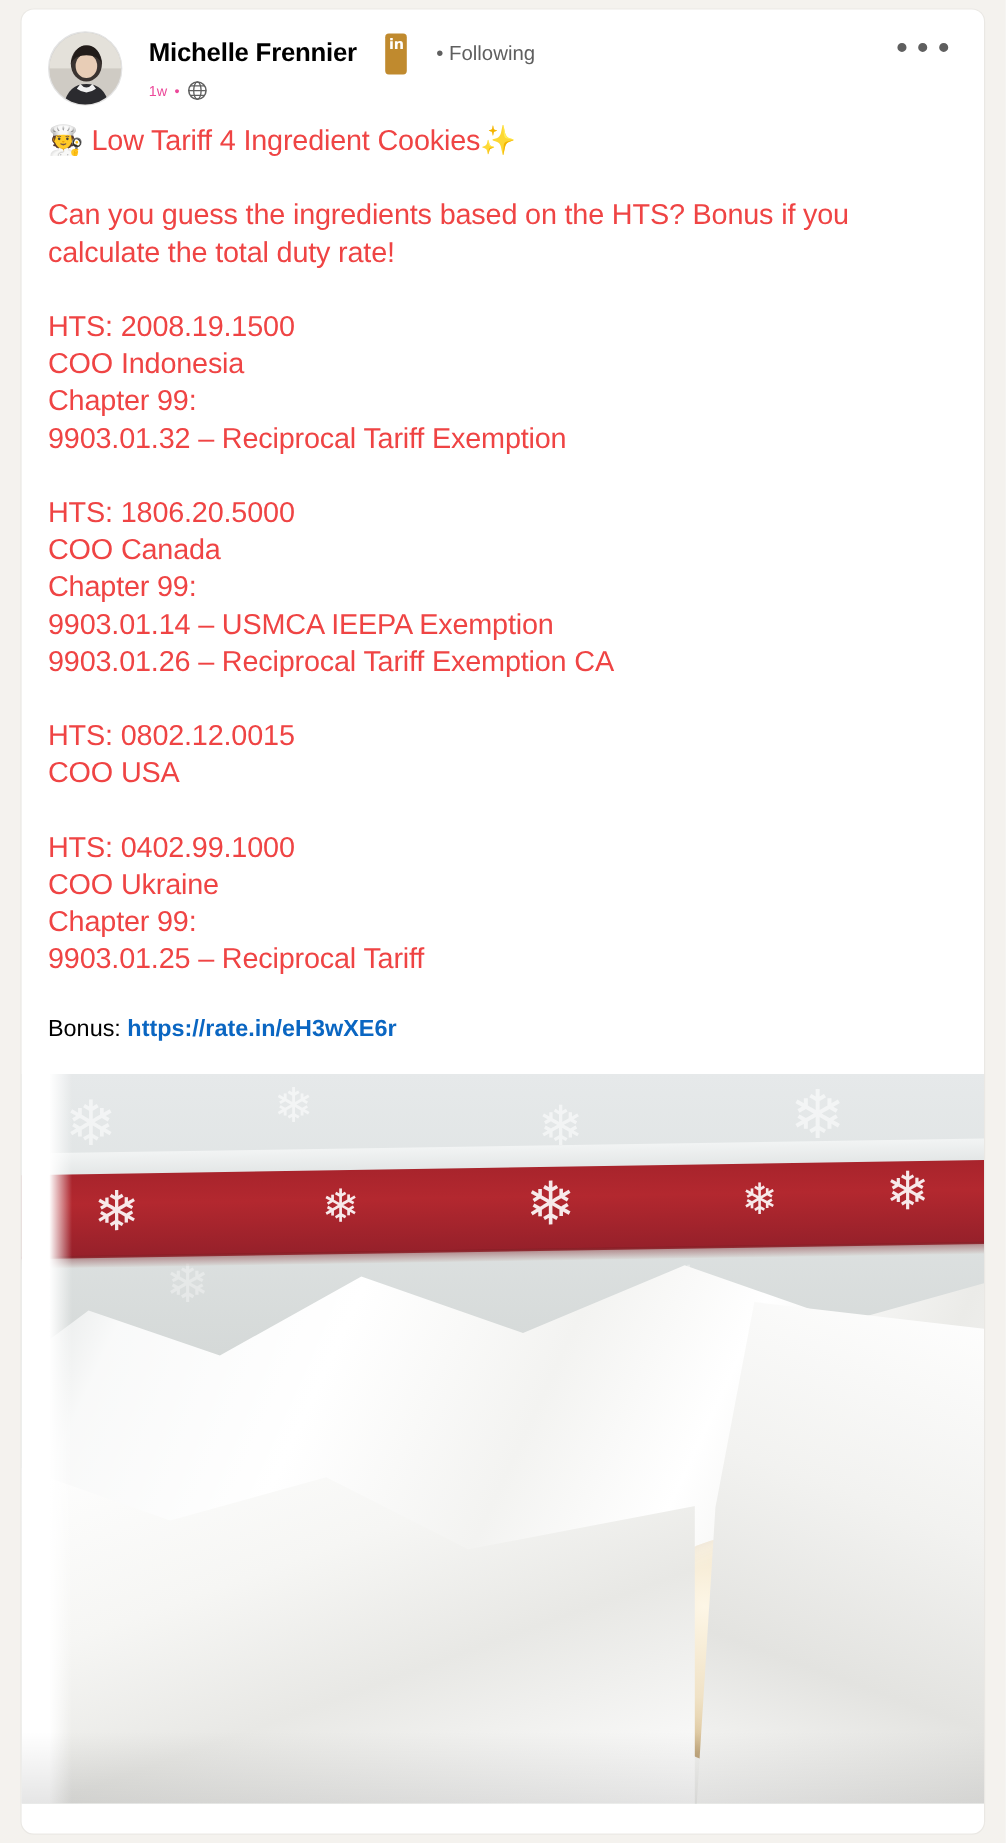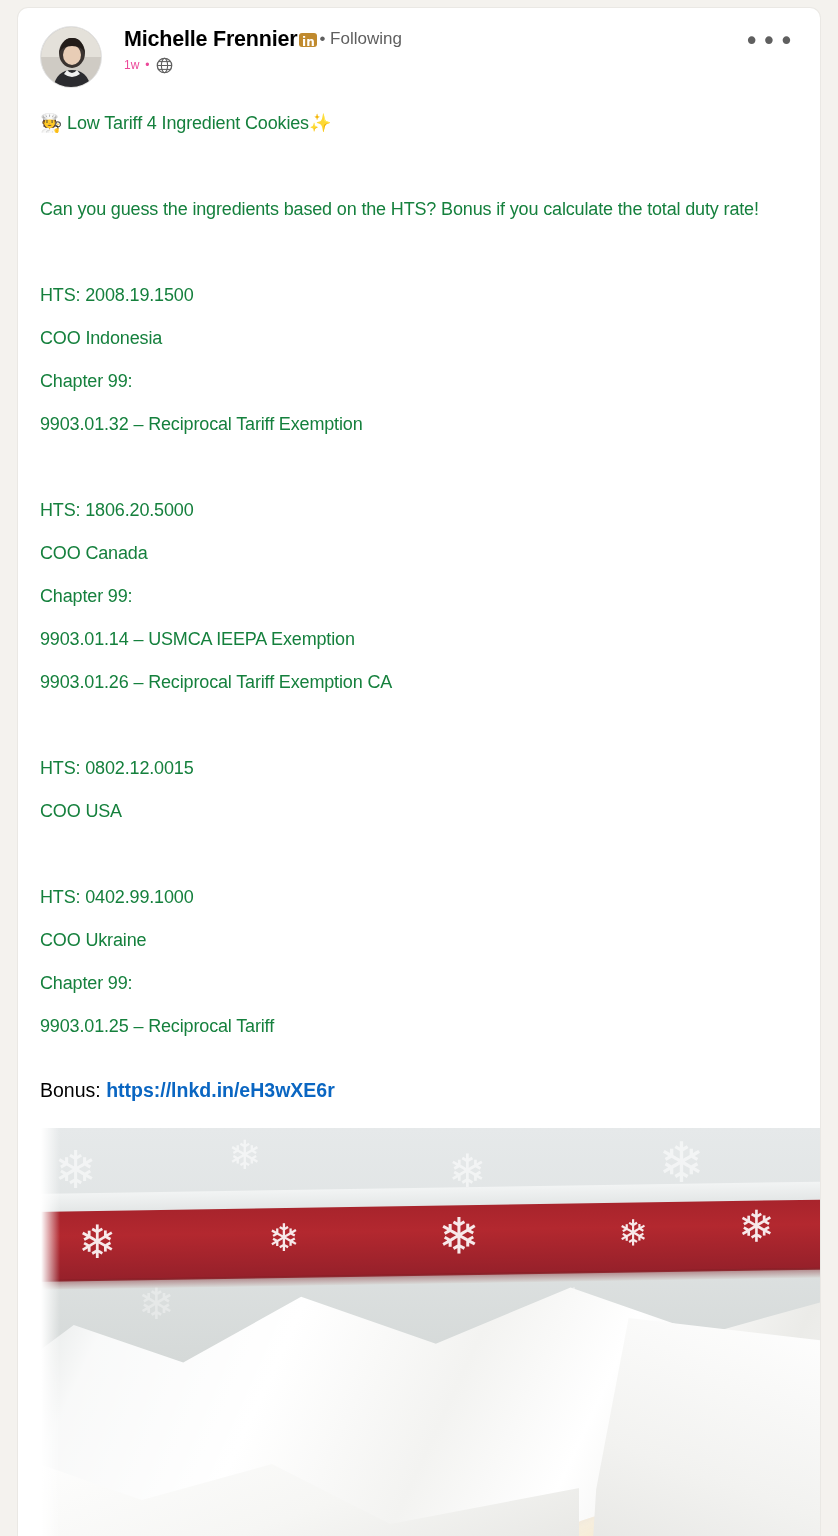--- a/index.html
+++ b/index.html
@@ -49,33 +49,33 @@
   .avatar svg { display: block; }
   .header-text {
     margin-left: 22px;
     flex: 1 1 auto;
     min-width: 0;
     padding-top: 2px;
   }
   .name-row {
     display: flex;
     align-items: center;
-    gap: 2px;
+    gap: 24px;
     line-height: 1.1;
   }
   .author-name {
     font-size: 21.5px;
     font-weight: bold;
     color: #000000;
     letter-spacing: -0.2px;
   }
   .li-badge {
     display: inline-block;
     width: 18px;
-    height: 14px;
+    height: 34px;
     background: #c08a2e;
     border-radius: 3px;
     position: relative;
     color: #ffffff;
     font-size: 12px;
     font-weight: bold;
     line-height: 18px;
     text-align: center;
     font-family: "DejaVu Sans", sans-serif;
   }
@@ -111,23 +111,23 @@
     line-height: 14px;
     color: #5f5f5f;
     letter-spacing: 2px;
     cursor: pointer;
     padding: 4px 2px;
     font-family: "DejaVu Sans", sans-serif;
   }
   
   .post-body {
     padding: 14px 24px 0 22px;
-    font-size: 18px;
-    line-height: 43px;
-    color: #15803d;
+    font-size: 24px;
+    line-height: 31px;
+    color: #ef4444;
     white-space: pre-wrap;
     letter-spacing: -0.15px;
   }
   .recipe-line {
     padding: 0 24px 0 22px;
     font-size: 19.5px;
     line-height: 31px;
     color: #000000;
     margin-top: 27px;
   }
@@ -303,21 +303,21 @@
 
 HTS: 0802.12.0015
 COO USA
 
 HTS: 0402.99.1000
 COO Ukraine
 Chapter 99:
 9903.01.25 – Reciprocal Tariff</div>
 
     <div class="recipe-line">
-      <span>Bonus: </span><a class="recipe-link" href="#">https://lnkd.in/eH3wXE6r</a>
+      <span>Bonus: </span><a class="recipe-link" href="#">https://rate.in/eH3wXE6r</a>
     </div>
 
     <div class="post-image">
       <div class="img-inner">
         <div class="bg-paper"></div>
 
         <span class="snowflake sf-grey" style="left:36px; top:12px; font-size:52px;">❄</span>
         <span class="snowflake sf-grey" style="left:210px; top:4px; font-size:40px;">❄</span>
         <span class="snowflake sf-grey" style="left:430px; top:16px; font-size:46px;">❄</span>
         <span class="snowflake sf-grey" style="left:640px; top:2px; font-size:56px;">❄</span>

